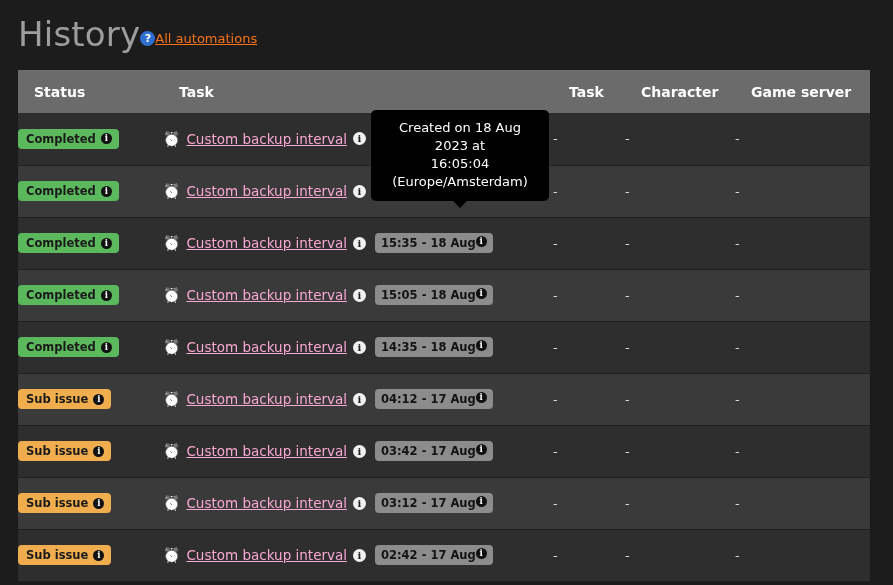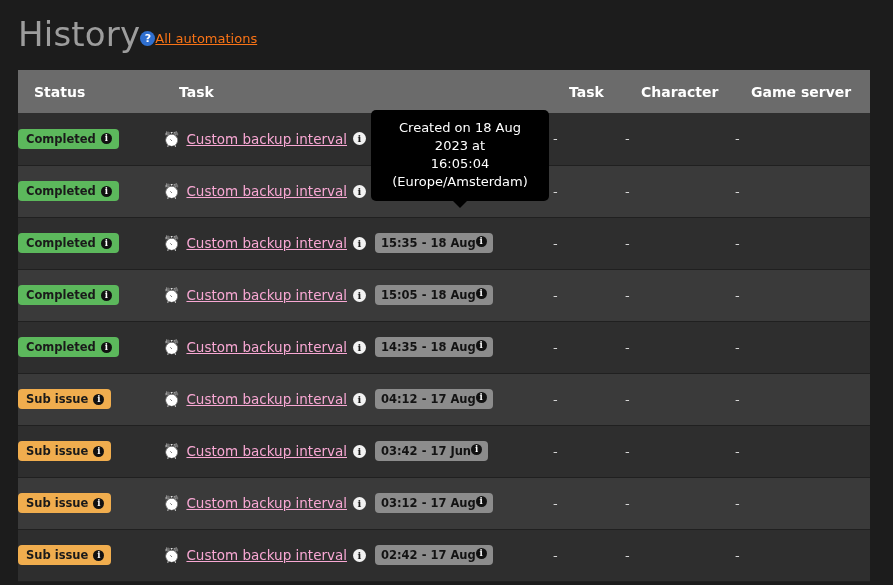--- a/index.html
+++ b/index.html
@@ -361,21 +361,21 @@
             <td class="cell-status"><span class="status-badge subissue">
                 <span>Sub issue</span>
                 <span class="info-dot">i</span>
               </span></td>
             <td class="cell-task">
               <span class="task-inner">
                 <span class="clock-icon">⏰</span>
                 <span class="task-link">Custom backup interval</span>
                 <span class="info-dot-light">i</span>
                 <span class="time-badge">
-                  <span>03:42 - 17 Jun</span>
+                  <span>03:42 - 17 Aug</span>
                   <span class="info-dot">i</span>
                 </span>
               </span>
             </td>
             <td class="cell-dash">-</td>
             <td class="cell-dash">-</td>
             <td class="cell-dash">-</td>
           </tr>
           <tr class="even">
             <td class="cell-status"><span class="status-badge subissue">

